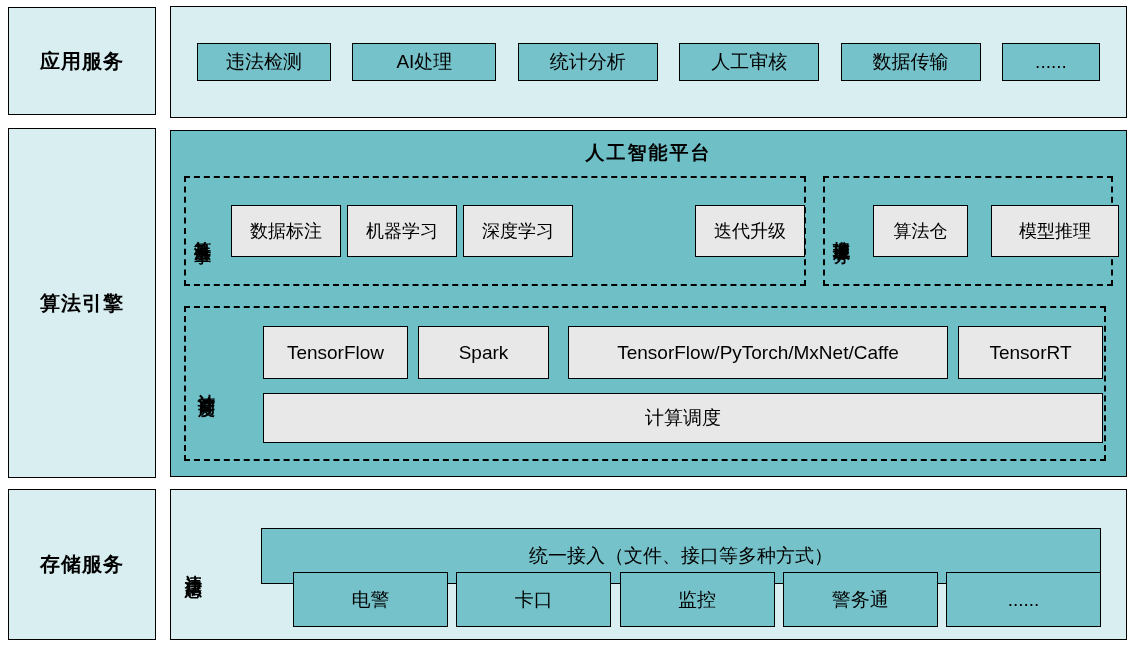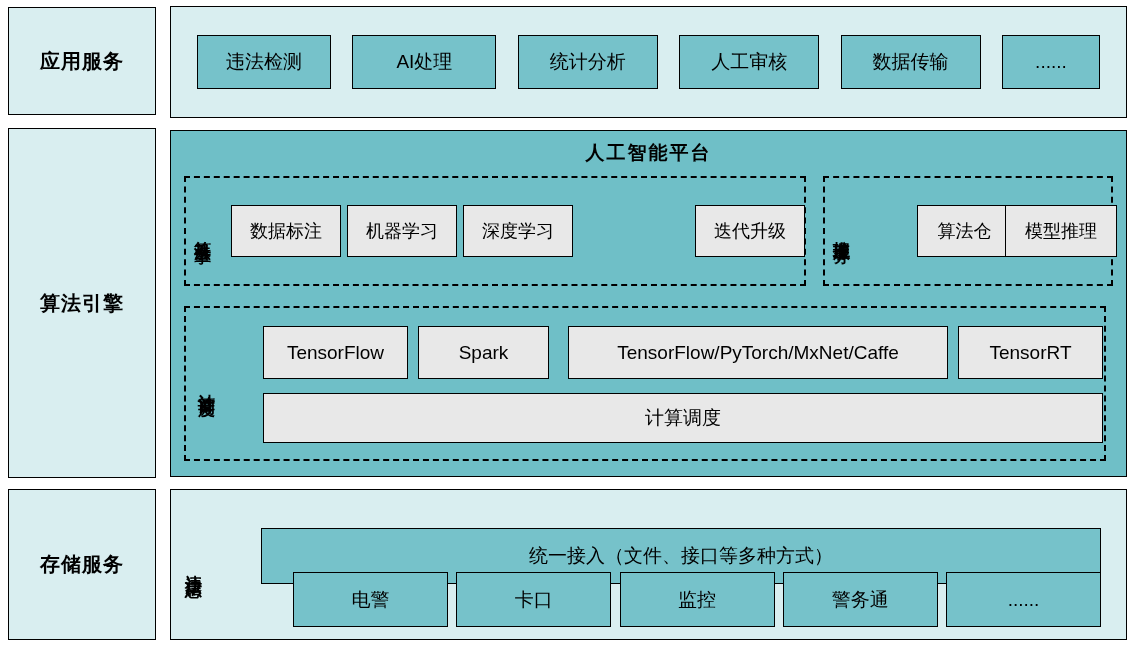--- a/index.html
+++ b/index.html
@@ -69,21 +69,21 @@
     display: flex;
     align-items: center;
     justify-content: center;
     border: 1px solid var(--c-border);
     font-size: 19px;
     text-align: center;
   }
   .teal { background: var(--c-teal); }
   .gray { background: var(--c-gray); }
 
-  .top-container .box { height: 54px; flex: none; }
+  .top-container .box { height: 38px; flex: none; }
 
   .platform-title {
     position: absolute;
     top: 9px;
     left: 0;
     width: 100%;
     text-align: center;
     font-weight: bold;
     font-size: 19px;
     letter-spacing: 2px;
@@ -112,22 +112,22 @@
   .g3 .vlabel { left: 12px; }
   .bottom-container .vlabel { left: 14px; }
 
   .group .box { position: absolute; text-align: right; }
   .g1 .box, .g2 .box { top: 27px; height: 52px; width: 110px; font-size: 18px; }
   .g1 .b0 { left: 45px; }
   .g1 .b1 { left: 161px; }
   .g1 .b2 { left: 277px; }
   .g1 .b3 { left: 393px; }
   .g1 .b4 { left: 509px; }
-  .g2 .b0 { left: 48px;  width: 95px; margin-left: 44px; }
-  .g2 .b1 { left: 180px; width: 112px; }
+  .g2 .b0 { left: 48px;  width: 95px; }
+  .g2 .b1 { left: 166px; width: 128px; }
 
   .g3 .fw { top: 18px; height: 53px; }
   .g3 .f0 { left: 77px;  width: 145px; }
   .g3 .f1 { left: 232px; width: 131px; }
   .g3 .f2 { left: 382px; width: 380px; }
   .g3 .f3 { left: 772px; width: 145px; }
   .g3 .sched { left: 77px; top: 85px; width: 840px; height: 50px; }
 
   .access-box {
     position: absolute;

